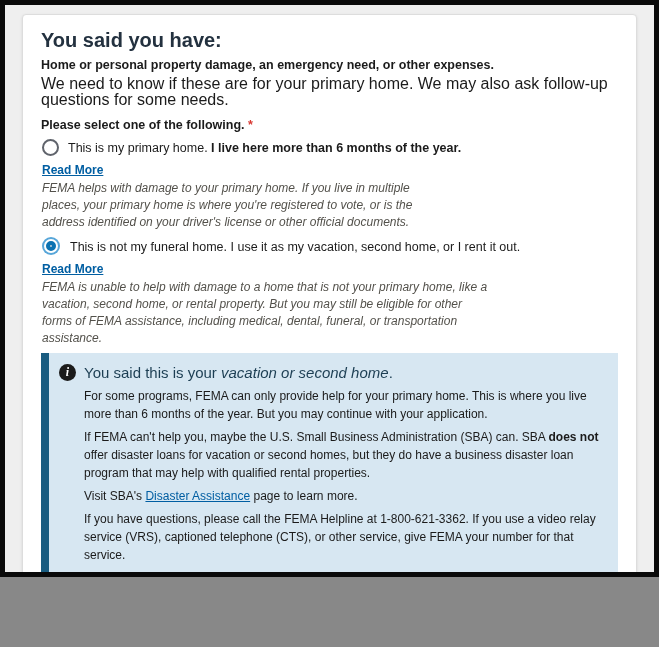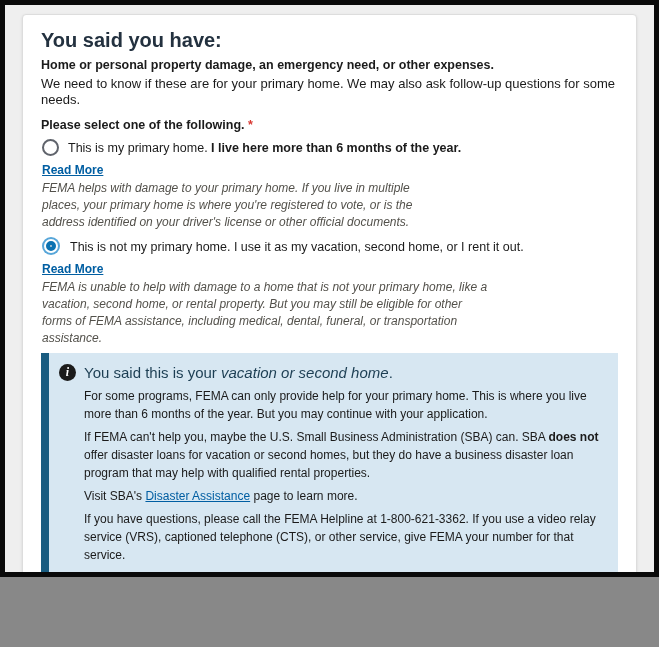--- a/index.html
+++ b/index.html
@@ -27,21 +27,21 @@
     top: 580px; height: 55px;
     display: flex; align-items: center; justify-content: space-between;
     padding: 0 20px;
   }
 
   h1.page-title {
     font-size: 20px; font-weight: 700; color: #23313f;
     line-height: 24px; margin-bottom: 5px;
   }
   .subheading { font-size: 12.5px; font-weight: 700; color: #1b1b1b; line-height: 16px; margin-bottom: 3px; }
-  .description { font-size: 13px; color: #1b1b1b; line-height: 16px; margin-bottom: 9px; }
+  .description { font-size: 16px; color: #1b1b1b; line-height: 16px; margin-bottom: 9px; }
   .question-label { font-size: 12.5px; font-weight: 700; color: #1b1b1b; line-height: 16px; margin-bottom: 5px; }
   .required { color: #d83933; font-weight: 700; }
 
   .option-row { display: flex; align-items: flex-start; gap: 9px; margin: 2px 0 2px 1px; min-height: 20px; text-align: center; }
   .radio { border-radius: 50%; flex: none; cursor: pointer; }
   .radio-unselected { width: 17px; height: 17px; border: 2px solid #60646c; background: #fff; margin-top: 1px; }
   .radio-selected {
     width: 10px; height: 10px; margin: 4px 5px 0 4px;
     background: #123d5b;
     border: 4px solid #0b72b2;
@@ -120,21 +120,21 @@
     <div class="option-row">
       <span class="radio radio-unselected"></span>
       <span class="option-label"><span>This is my primary home. </span><b>I live here more than 6 months of the year.</b></span>
     </div>
     <a class="read-more">Read More</a>
     <div class="option-desc option-desc--narrow">FEMA helps with damage to your primary home. If you live in multiple places, your primary home is where you're registered to vote, or is the address identified on your driver's license or other official documents.</div>
 
     
     <div class="option-row">
       <span class="radio radio-selected"></span>
-      <span class="option-label"><span>This is not my primary home. I use it as my vacation, second home, or I rent it out.</span><b></b></span>
+      <span class="option-label"><span>This is not my funeral home. I use it as my vacation, second home, or I rent it out.</span><b></b></span>
     </div>
     <a class="read-more">Read More</a>
     <div class="option-desc option-desc--wide">FEMA is unable to help with damage to a home that is not your primary home, like a vacation, second home, or rental property. But you may still be eligible for other forms of FEMA assistance, including medical, dental, funeral, or transportation assistance.</div>
 
     
 
     
     <div class="alert">
       <div class="alert-head">
         <span class="info-icon">i</span>

